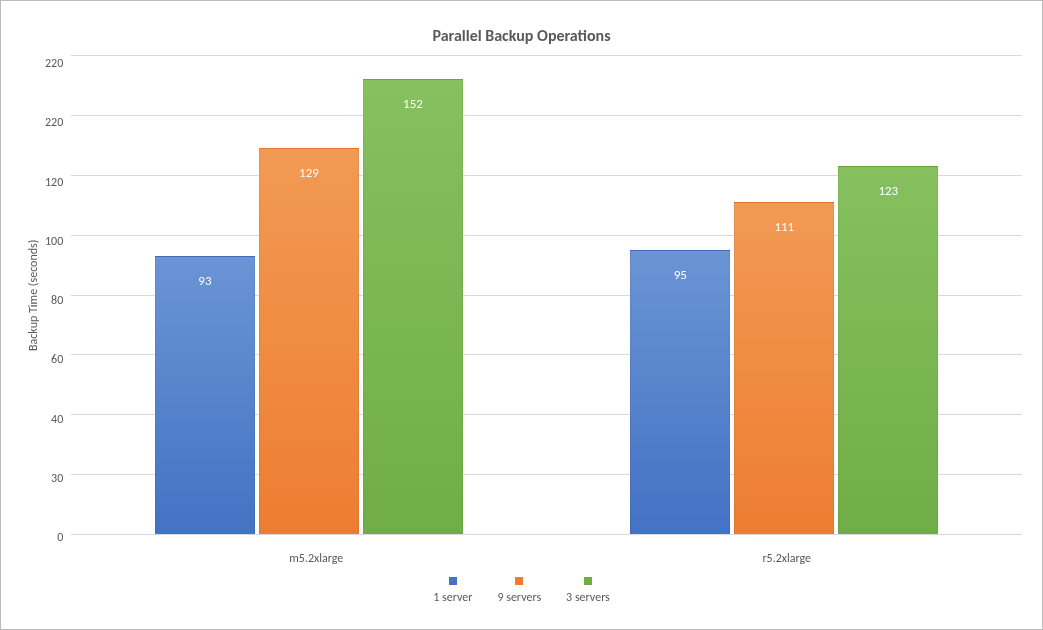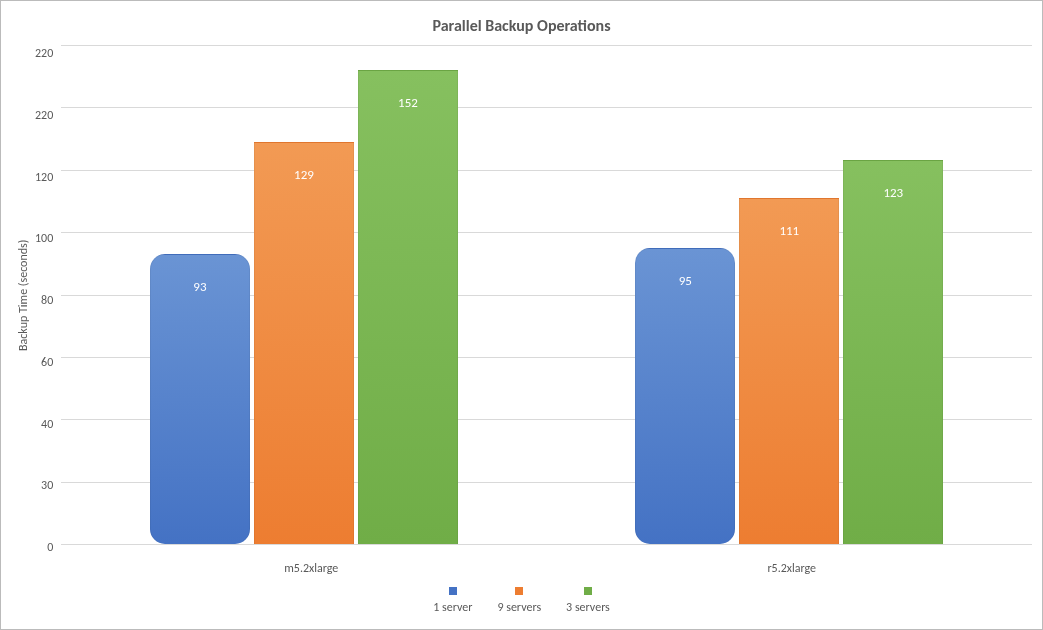--- a/index.html
+++ b/index.html
@@ -11,21 +11,21 @@
       font-family: 'Calibri', 'Segoe UI', Arial, sans-serif;
       background: #fff;
       width: 1043px;
       height: 630px;
       position: relative;
       border: 1px solid #bbb;
     }
     .chart-container {
       width: 100%;
       height: 100%;
-      padding: 10px;
+      padding: 20px;
       display: flex;
       flex-direction: column;
     }
     .chart-title {
       text-align: center;
       font-size: 16px;
       font-weight: bold;
       color: #595959;
       padding: 5px 0 10px 0;
     }
@@ -90,31 +90,30 @@
       gap: 4px;
     }
     .bar {
       width: 100px;
       position: relative;
       border: 1px solid rgba(0,0,0,0.05);
       border-bottom: none;
     }
     .bar-blue {
       background: linear-gradient(to bottom, #6a94d4 0%, #4472c4 100%);
-      border-radius: 15px;
     }
     .bar-orange {
       background: linear-gradient(to bottom, #f29a54 0%, #ed7d31 100%);
     }
     .bar-green {
       background: linear-gradient(to bottom, #86c05f 0%, #70ad47 100%);
     }
     .bar-label {
       position: absolute;
-      top: 24px;
+      top: 16px;
       left: 50%;
       transform: translateX(-50%);
       color: #fff;
       font-size: 13px;
       font-weight: 400;
     }
     .x-axis {
       display: flex;
       padding-left: 60px;
       margin-top: 16px;

